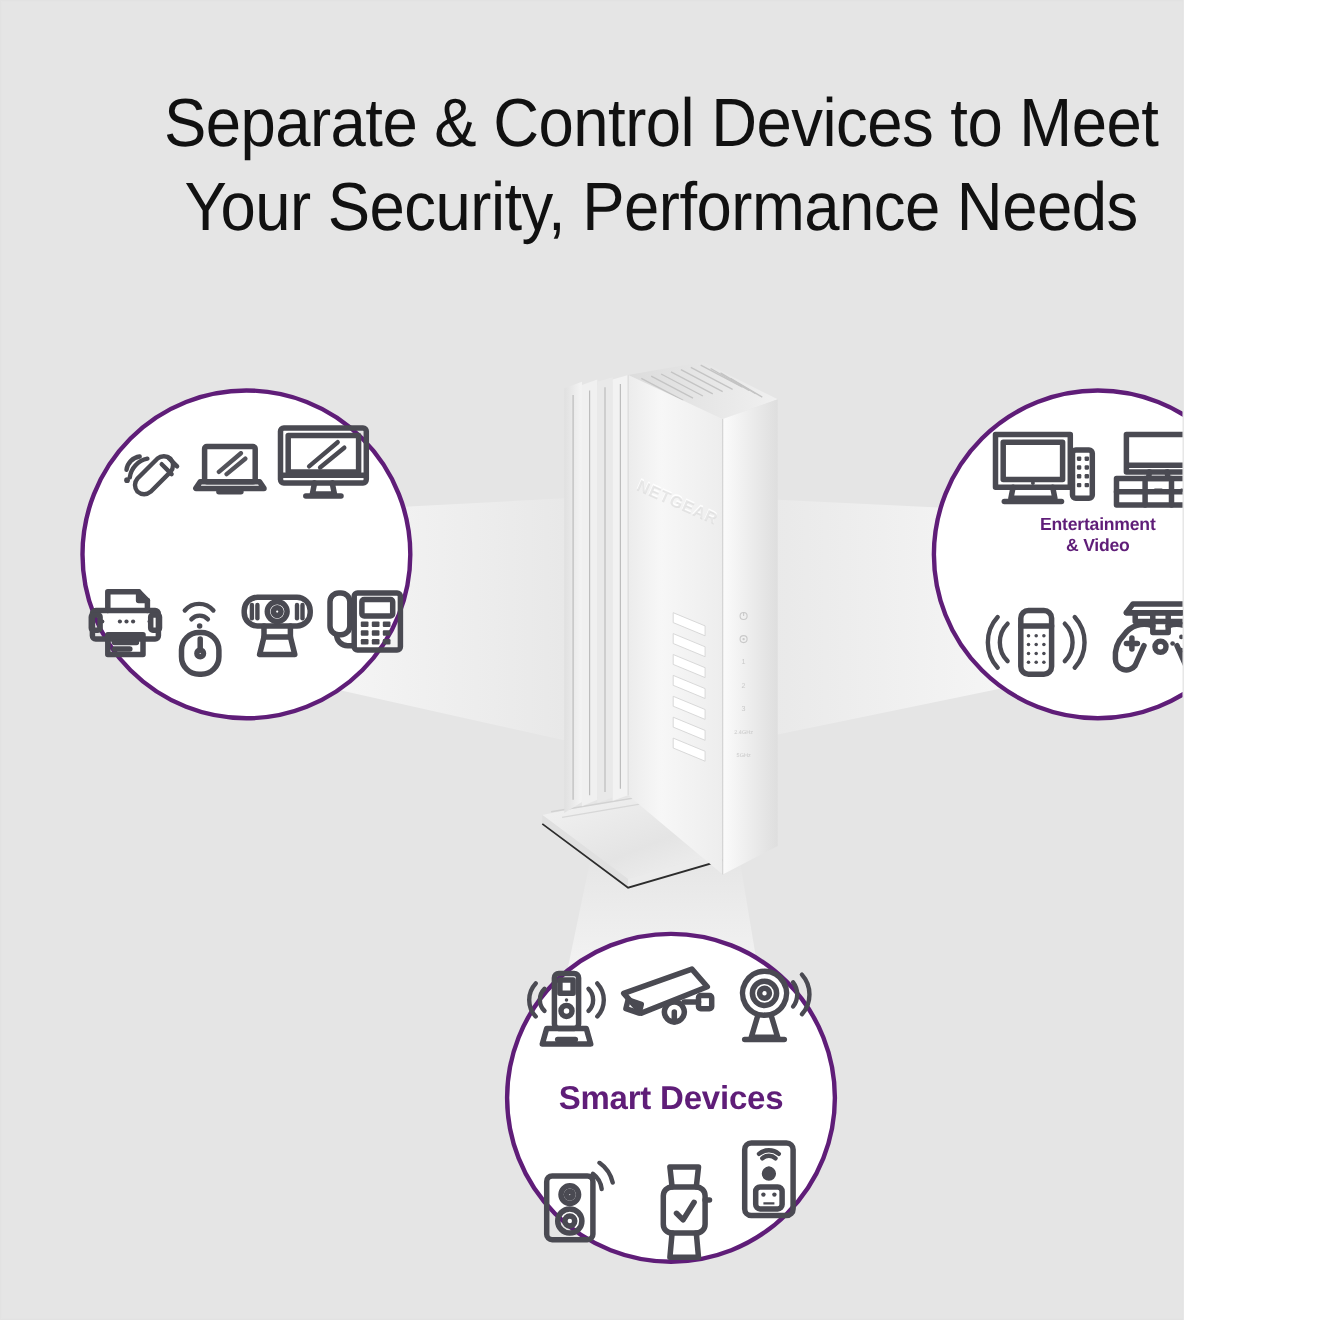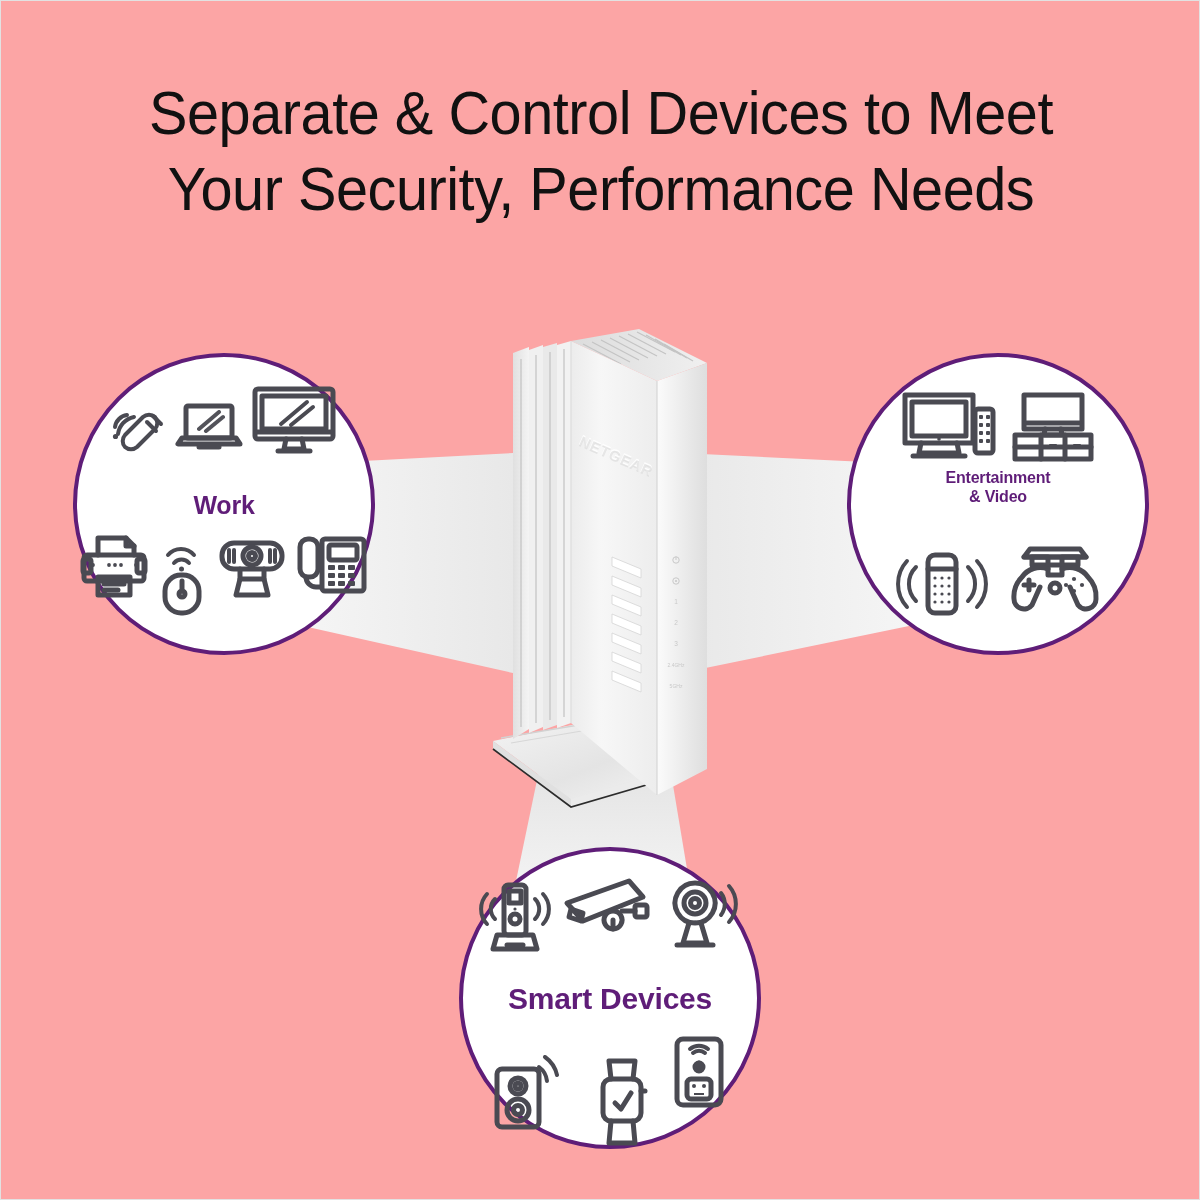--- a/index.html
+++ b/index.html
@@ -7,23 +7,23 @@
     margin: 0;
     padding: 0;
     background: #ffffff;
   }
   body {
     font-family: "Liberation Sans", sans-serif;
   }
 
   #canvas {
     position: relative;
-    width: 1200px;
+    width: 1076px;
     height: 1200px;
-    background: #fca5a5;
+    background: #e5e5e5;
     border: 1px solid #e2e2e2;
     box-sizing: border-box;
     overflow: hidden;
   }
 
   
   .headline {
     position: absolute;
     top: 74px;
     left: 0;
@@ -276,21 +276,20 @@
           <path d="M35 54 L33 64 L53 64 L51 54"></path>
           <line x1="27" y1="66" x2="59" y2="66"></line>
         </g>
         <g class="st-thin">
           <line x1="30" y1="39" x2="56" y2="17"></line>
           <line x1="40" y1="40" x2="62" y2="22"></line>
         </g>
       </svg>
     </div>
 
-    <div class="circle-label">Work</div>
 
     <div class="icon-row" style="top: 176px;">
       <svg class="icon-svg" width="72" height="66" viewBox="0 0 72 66" style="margin-right:4px;">
         <g class="st">
           <path d="M20 22 L20 5 L48 5 L56 13 L56 22"></path>
           <path d="M48 5 L48 13 L56 13"></path>
           <rect x="6" y="22" width="60" height="26" rx="3"></rect>
           <rect x="5" y="26" width="8" height="14" rx="2"></rect>
           <rect x="59" y="26" width="8" height="14" rx="2"></rect>
           <rect x="20" y="44" width="32" height="18"></rect>

